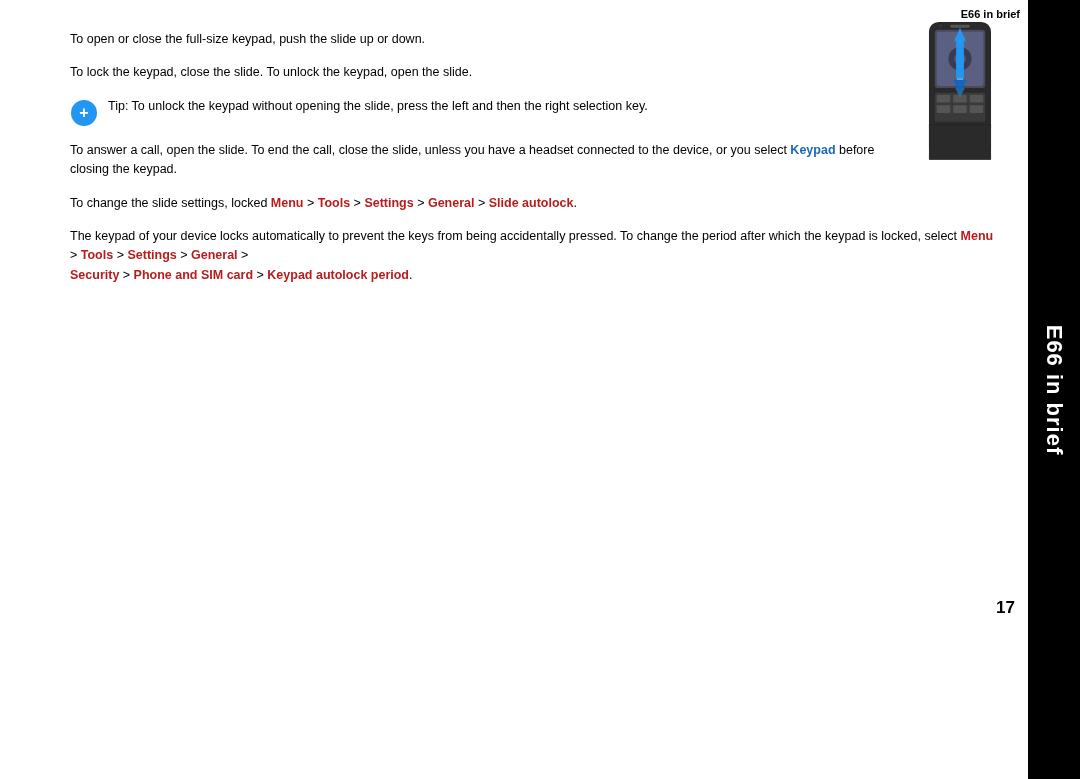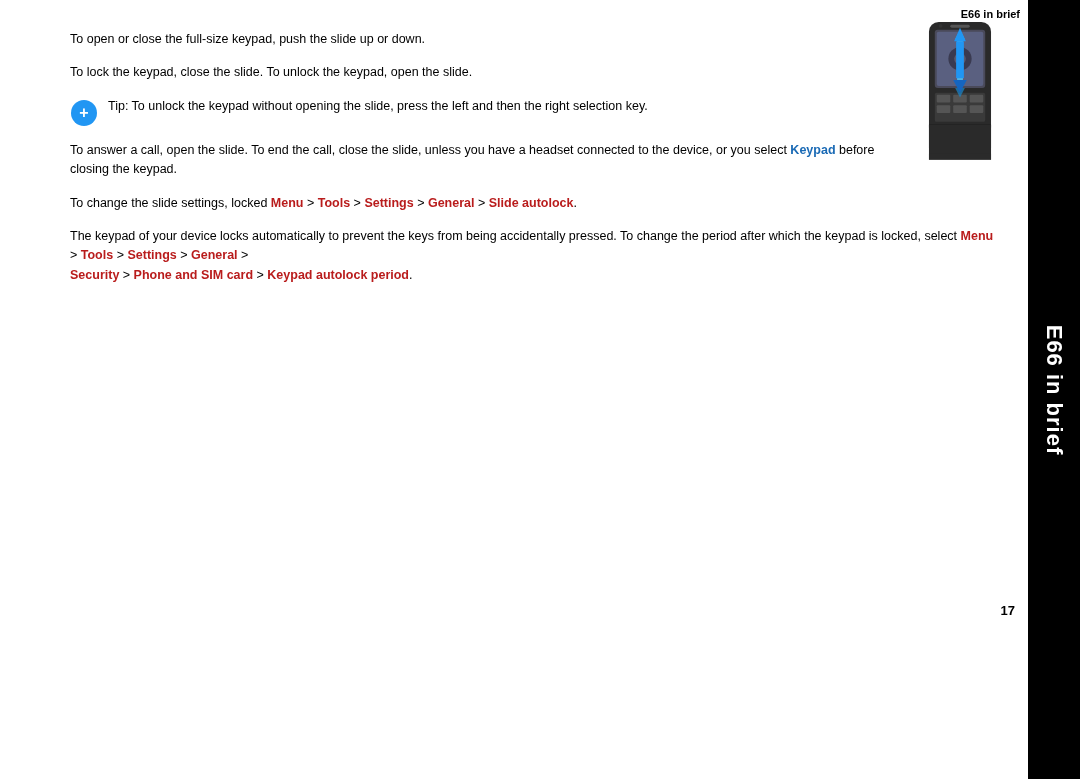--- a/index.html
+++ b/index.html
@@ -122,21 +122,21 @@
 
     .tip-label {
       font-weight: normal;
     }
 
     
     .page-number {
       position: absolute;
       bottom: 12px;
       right: 65px;
-      font-size: 13px;
+      font-size: 17px;
       font-weight: bold;
       color: #000000;
     }
   </style>
 </head>
 <body>
 
 <div class="page-container">
 
   <div class="top-header">

